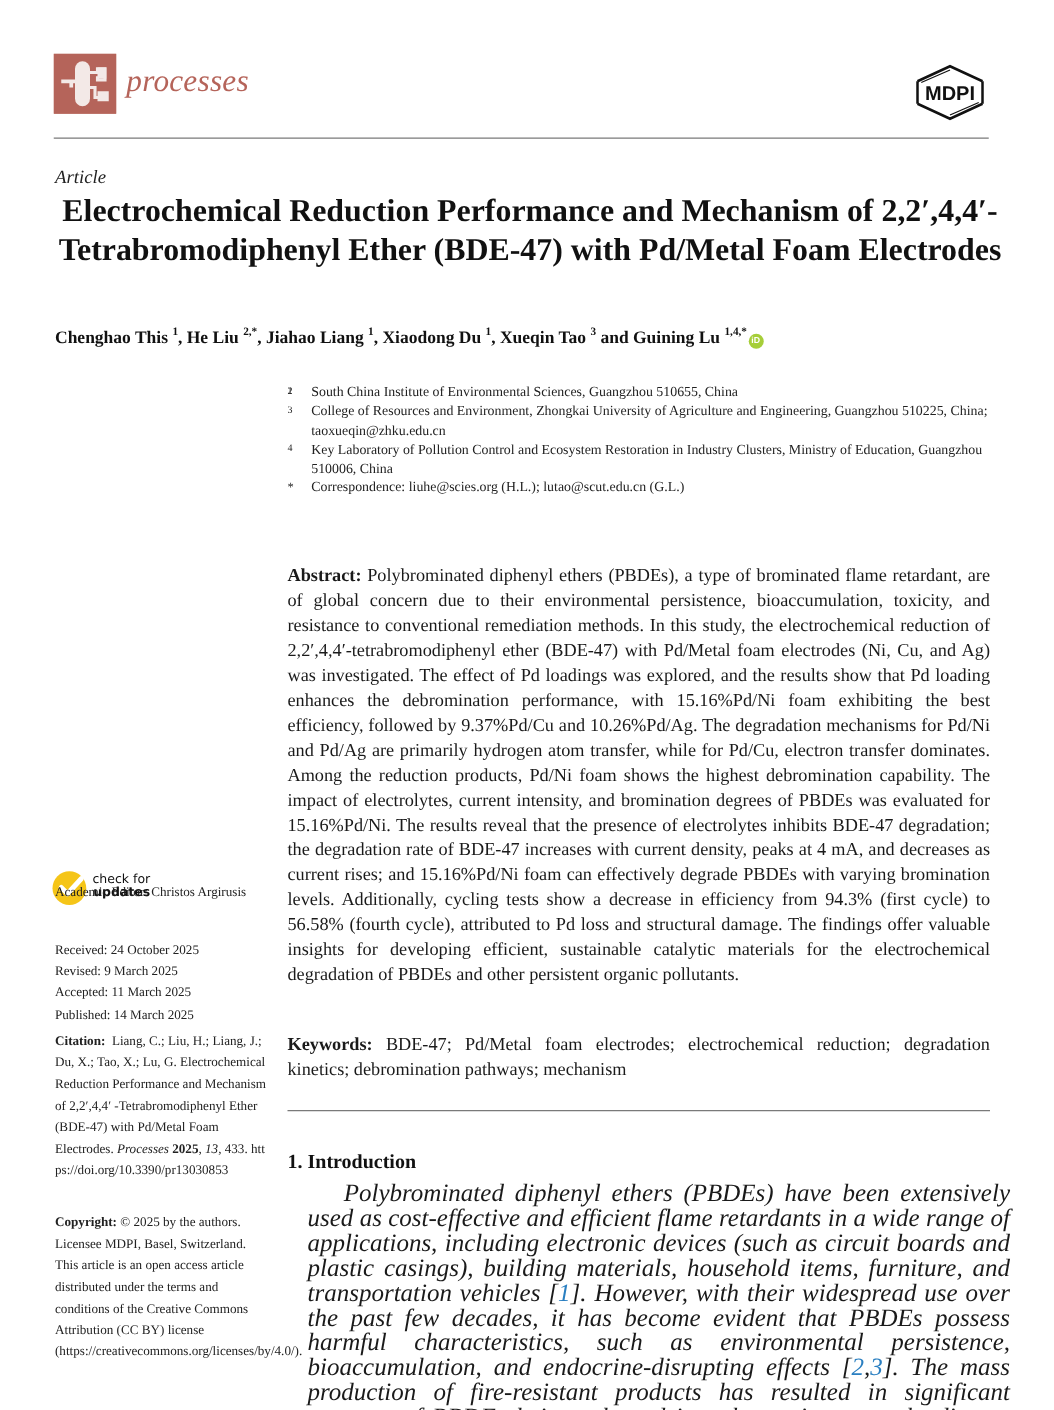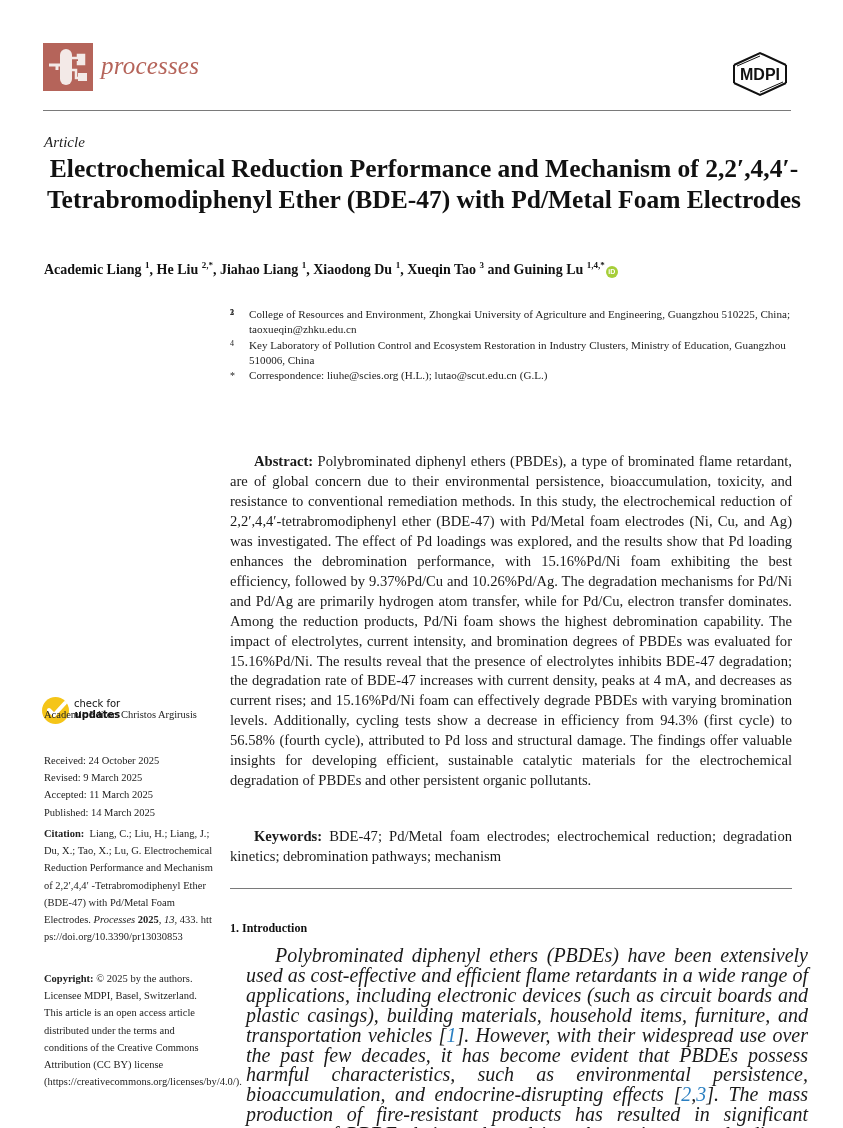--- a/index.html
+++ b/index.html
@@ -26,25 +26,25 @@
 
   
   #affiliations { left: 230px; top: 307px; width: 570px; font-size: 11.1px; line-height: 15.3px; color: #222; }
   .aff { position: relative; padding-left: 19px; }
   .aff-num { position: absolute; left: 0; top: -2px; font-size: 8px; }
   .aff-star { position: absolute; left: 0; top: 0; font-size: 10px; }
 
   
   #abstract { left: 230px; top: 452px; width: 562px; font-size: 14.6px; line-height: 19.95px;
               text-align: justify; color: #1a1a1a; }
-  #abstract b, #keywords b { font-weight: bold; margin-left: 24px; }
+  #abstract b, #keywords b { font-weight: bold; }
   #keywords { left: 230px; top: 826px; width: 562px; font-size: 14.6px; line-height: 20px;
               text-align: justify; }
   #section-rule { left: 230px; top: 888px; width: 562px; height: 1px; background: #7a7a7a; }
-  #section-heading { left: 230px; top: 921px; font-size: 12px; font-weight: bold; color: #111; }
+  #section-heading { left: 230px; top: 921px; font-size: 16px; font-weight: bold; color: #111; }
   #intro-text { left: 246px; top: 946px; width: 562px; font-size: 20px; line-height: 19.9px;
                 text-align: justify; font-style: italic; }
   #intro-text p { margin: 0; text-indent: 29px; }
   .ref-link { color: #2a7fc1; }
 
   
   #check-updates { left: 42px; top: 697px; width: 90px; height: 28px; }
   #check-badge { position: absolute; left: 0; top: 0; width: 27px; height: 27px; border-radius: 50%; background: #f5c518; }
   #check-text { position: absolute; left: 32px; top: 1px; font-family: "DejaVu Sans", sans-serif;
                 font-size: 10px; line-height: 11px; color: #111; }
@@ -80,25 +80,25 @@
     <path d="M58 14 L58 32" stroke="#111" stroke-width="2"></path>
     <path d="M6 32 L32 44 L58 32" stroke="#111" stroke-width="2" fill="none"></path>
     <path d="M32 41 L55 31" stroke="#111" stroke-width="1" fill="none"></path>
     <text x="32" y="29" text-anchor="middle" font-family="Liberation Sans, sans-serif" font-weight="bold" font-size="16" fill="#111">MDPI</text>
   </svg>
 </div>
 <div class="abs" id="header-rule"></div>
 
 <div class="abs" id="article-type">Article</div>
 <div class="abs" id="article-title">Electrochemical Reduction Performance and Mechanism of 2,2′,4,4′-Tetrabromodiphenyl Ether (BDE-47) with Pd/Metal Foam Electrodes</div>
-<div class="abs" id="authors"><span>Academic Liang </span><sup>1</sup><span>, </span><span>He Liu </span><sup>2,*</sup><span>, </span><span>Jiahao Liang </span><sup>1</sup><span>, </span><span>Xiaodong Du </span><sup>1</sup><span>, </span><span>Xueqin Tao </span><sup>3</sup><span> and </span><span>Guining Lu </span><sup>1,4,*</sup><span id="orcid-icon">iD</span></div>
+<div class="abs" id="authors"><span>Chenghao This </span><sup>1</sup><span>, </span><span>He Liu </span><sup>2,*</sup><span>, </span><span>Jiahao Liang </span><sup>1</sup><span>, </span><span>Xiaodong Du </span><sup>1</sup><span>, </span><span>Xueqin Tao </span><sup>3</sup><span> and </span><span>Guining Lu </span><sup>1,4,*</sup><span id="orcid-icon">iD</span></div>
 
 <div class="abs" id="affiliations">
     <div class="aff"><span class="aff-num">1</span></div>
-    <div class="aff"><span class="aff-num">2</span></div>
+    <div class="aff"><span class="aff-num">2</span><span>South China Institute of Environmental Sciences, Guangzhou 510655, China</span></div>
     <div class="aff"><span class="aff-num">3</span><span>College of Resources and Environment, Zhongkai University of Agriculture and Engineering, Guangzhou 510225, China; taoxueqin@zhku.edu.cn</span></div>
     <div class="aff"><span class="aff-num">4</span><span>Key Laboratory of Pollution Control and Ecosystem Restoration in Industry Clusters, Ministry of Education, Guangzhou 510006, China</span></div>
     <div class="aff"><span class="aff-star">*</span><span>Correspondence: liuhe@scies.org (H.L.); lutao@scut.edu.cn (G.L.)</span></div>
   </div>
 
 <div class="abs" id="abstract">
   <b>Abstract:</b>
   <span>Polybrominated diphenyl ethers (PBDEs), a type of brominated flame retardant, are of global concern due to their environmental persistence, bioaccumulation, toxicity, and resistance to conventional remediation methods. In this study, the electrochemical reduction of 2,2′,4,4′-tetrabromodiphenyl ether (BDE-47) with Pd/Metal foam electrodes (Ni, Cu, and Ag) was investigated. The effect of Pd loadings was explored, and the results show that Pd loading enhances the debromination performance, with 15.16%Pd/Ni foam exhibiting the best efficiency, followed by 9.37%Pd/Cu and 10.26%Pd/Ag. The degradation mechanisms for Pd/Ni and Pd/Ag are primarily hydrogen atom transfer, while for Pd/Cu, electron transfer dominates. Among the reduction products, Pd/Ni foam shows the highest debromination capability. The impact of electrolytes, current intensity, and bromination degrees of PBDEs was evaluated for 15.16%Pd/Ni. The results reveal that the presence of electrolytes inhibits BDE-47 degradation; the degradation rate of BDE-47 increases with current density, peaks at 4 mA, and decreases as current rises; and 15.16%Pd/Ni foam can effectively degrade PBDEs with varying bromination levels. Additionally, cycling tests show a decrease in efficiency from 94.3% (first cycle) to 56.58% (fourth cycle), attributed to Pd loss and structural damage. The findings offer valuable insights for developing efficient, sustainable catalytic materials for the electrochemical degradation of PBDEs and other persistent organic pollutants.</span>
 </div>
 

